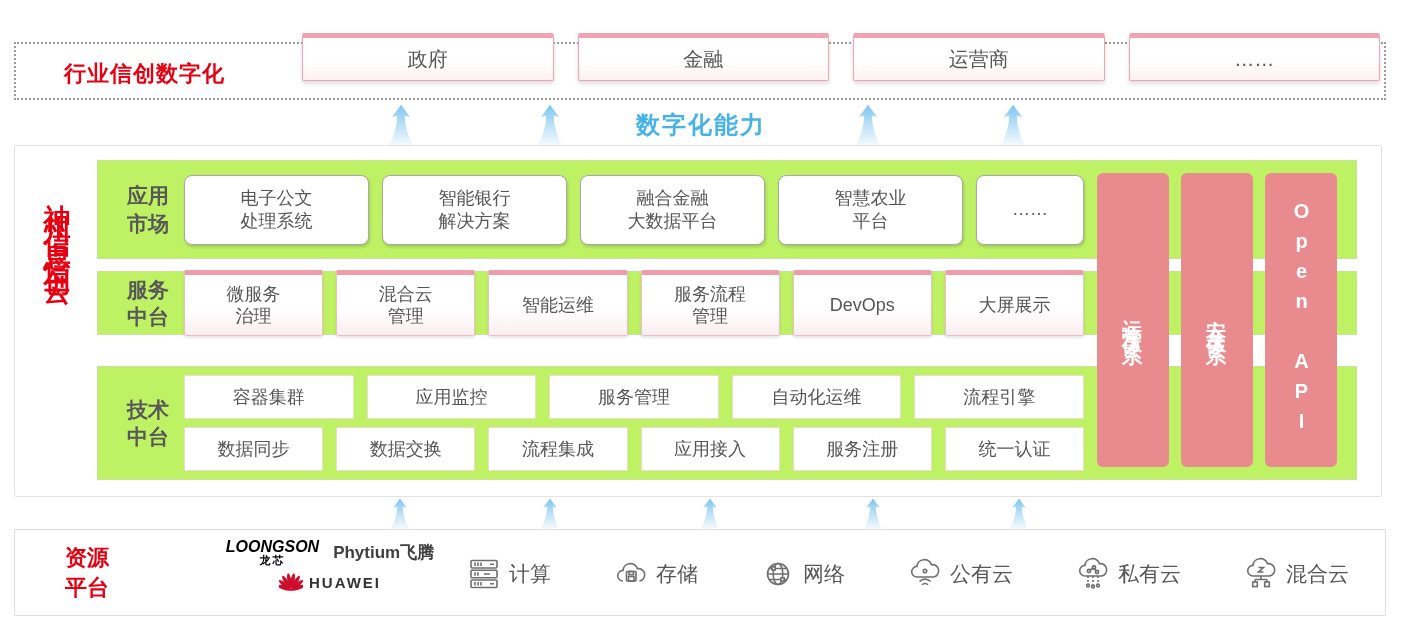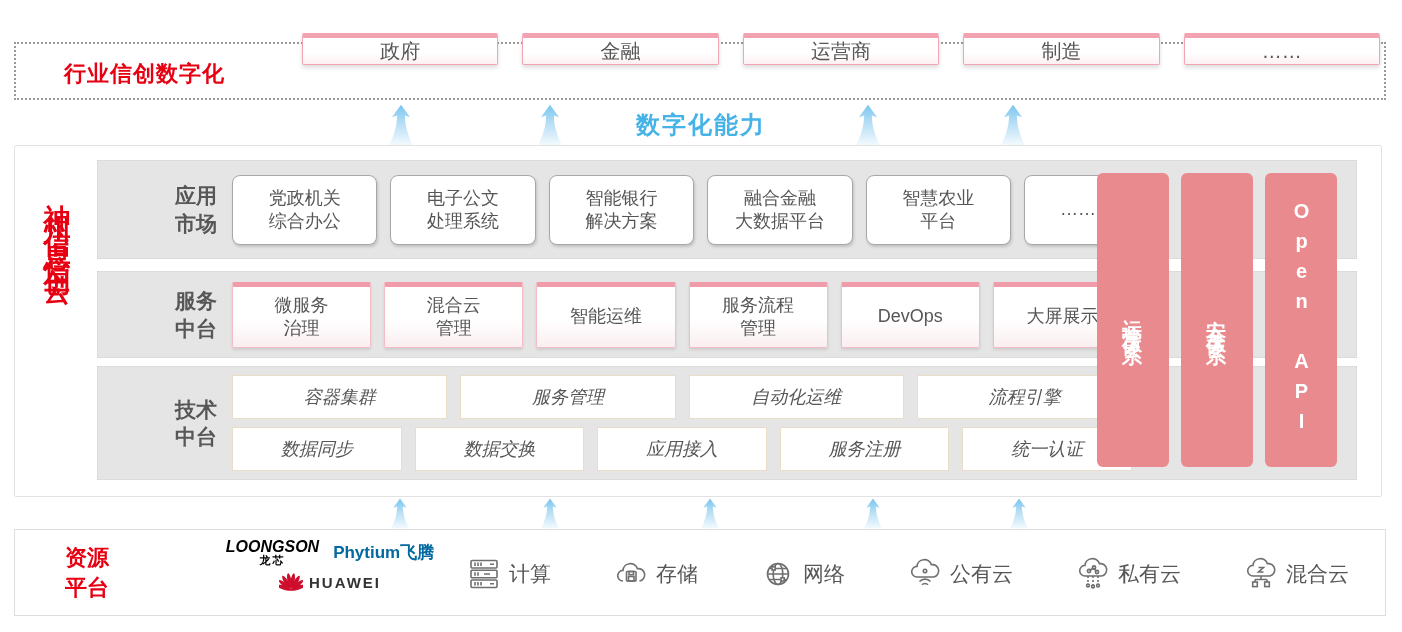--- a/index.html
+++ b/index.html
@@ -4,78 +4,78 @@
 <style>
   html,body{margin:0;padding:0;background:#fff;}
   .page{position:relative;width:1402px;height:632px;background:#fff;overflow:hidden;
         font-family:"Liberation Sans","DejaVu Sans",sans-serif;color:#565656;}
 
   
   .top-strip{position:absolute;left:14px;top:42px;width:1372px;height:58px;
              border:2px dotted #9a9a9a;box-sizing:border-box;}
   .top-label{position:absolute;left:48px;top:15px;color:#e60012;font-weight:bold;
              font-size:22px;letter-spacing:1px;}
-  .industry-boxes{position:absolute;left:286px;top:-11px;width:1078px;height:32px;
+  .industry-boxes{position:absolute;left:286px;top:-11px;width:1078px;height:48px;
                   display:flex;gap:24px;}
   .ibox{flex:1;background:linear-gradient(180deg,#ffffff 55%,#fdf0f2);
         border:1px solid #f0a5b4;border-top:5px solid #f2a2b1;border-radius:2px;
         box-shadow:0 3px 4px rgba(0,0,0,.13);
         display:flex;align-items:center;justify-content:center;
         font-size:20px;color:#565656;}
 
   
   .cap-strip{position:absolute;left:0;top:102px;width:1402px;height:44px;}
   .cap-label{position:absolute;left:601px;top:7px;width:200px;text-align:center;
              color:#45b2e8;font-size:24px;font-weight:bold;letter-spacing:2px;}
   .arrow{position:absolute;}
 
   
   .main-panel{position:absolute;left:14px;top:145px;width:1368px;height:352px;
               background:#fff;border:1px solid #e2e2e2;border-radius:2px;box-sizing:border-box;}
   .main-title{position:absolute;left:24px;top:36px;writing-mode:vertical-rl;text-orientation:upright;
               color:#e60012;font-size:27px;font-weight:bold;letter-spacing:13px;}
-  .band{position:absolute;left:82px;width:1260px;background:#e5e5e5;
+  .band{position:absolute;left:82px;width:1260px;background:#bef264;
         border:1px dotted #d2d2d2;box-sizing:border-box;
-        display:flex;align-items:center;padding-left:48px;}
+        display:flex;align-items:center;}
   .band-app{top:14px;height:99px;}
-  .band-svc{top:125px;height:87px;}
+  .band-svc{top:125px;height:64px;}
   .band-tech{top:220px;height:114px;}
   .row-label{width:68px;margin-left:16px;font-size:21px;font-weight:bold;color:#575757;
              white-space:pre-line;line-height:1.3;text-align:center;flex:0 0 auto;}
   .boxes{display:flex;gap:13px;width:900px;margin-left:2px;}
   .btxt{white-space:pre-line;text-align:center;line-height:1.25;}
   .abox{flex:1;height:68px;background:#fff;border:1px solid #a8a8a8;border-radius:8px;
         box-shadow:1px 2px 3px rgba(0,0,0,.16);
         display:flex;align-items:center;justify-content:center;font-size:18px;}
   .abox-dots{flex:0 0 106px;}
   .sbox{flex:1;height:60px;background:linear-gradient(180deg,#ffffff 55%,#faeef0);
         border:1px solid #f4bcc7;border-top:5px solid #f09cab;border-radius:2px;
         box-shadow:0 2px 3px rgba(0,0,0,.10);
         display:flex;align-items:center;justify-content:center;font-size:18px;}
   .tech-rows{width:900px;display:flex;flex-direction:column;gap:8px;margin-left:2px;}
   .trow{display:flex;gap:13px;}
   .tbox{flex:1;height:42px;background:#fff;border:1px solid #e9dcc9;
-        display:flex;align-items:center;justify-content:center;font-size:18px;font-style:italic;}
+        display:flex;align-items:center;justify-content:center;font-size:18px;}
   .pillar{position:absolute;top:27px;width:72px;height:294px;background:#e98b8e;border-radius:6px;
           display:flex;align-items:center;justify-content:center;
           writing-mode:vertical-rl;text-orientation:upright;
           color:#fff;font-weight:bold;font-size:20px;letter-spacing:8px;}
   .pillar-1{left:1082px}.pillar-2{left:1166px}.pillar-3{left:1250px}
 
   
   .bottom-panel{position:absolute;left:14px;top:529px;width:1372px;height:87px;
                 border:1px solid #dedede;box-sizing:border-box;background:#fff;}
   .res-label{position:absolute;left:50px;top:13px;color:#e60012;font-weight:bold;font-size:22px;
              white-space:pre-line;line-height:1.35;}
   .vendors{position:absolute;left:190px;top:9px;width:250px;}
   .vendor-row1{display:flex;align-items:flex-start;justify-content:center;gap:14px;}
   .loongson{color:#000000;font-style:italic;font-weight:bold;font-size:16px;line-height:1;
             text-align:center;}
   .loongson small{display:block;font-size:11px;font-style:normal;letter-spacing:2px;}
-  .phytium{color:#0369a1;font-weight:bold;font-size:17px;margin-top:2px;}
+  .phytium{color:#404040;font-weight:bold;font-size:17px;margin-top:2px;}
   .huawei{display:flex;align-items:center;justify-content:center;gap:6px;margin-top:5px;}
   .huawei-text{color:#333;font-weight:bold;font-size:15px;letter-spacing:2px;}
   .res-items{position:absolute;left:452px;right:36px;top:0;height:87px;
              display:flex;align-items:center;justify-content:space-between;}
   .res-item{display:flex;align-items:center;gap:8px;font-size:21px;color:#575757;}
   .res-item svg{display:block;}
 </style>
 </head>
 <body>
 
@@ -95,23 +95,20 @@
     <div class="top-label">行业信创数字化</div>
     <div class="industry-boxes">
       <div class="ibox">
           <span class="btxt">政府</span>
         </div>
       <div class="ibox">
           <span class="btxt">金融</span>
         </div>
       <div class="ibox">
           <span class="btxt">运营商</span>
-        </div>
-      <div class="ibox">
-          <span class="btxt">制造</span>
         </div>
       <div class="ibox">
           <span class="btxt">……</span>
         </div>
     </div>
   </div>
 
   <div class="cap-strip">
     <svg class="arrow" style="left:382px;top:2px" width="38" height="42" viewBox="0 0 40 60">
         <path fill="url(#ag)" d="M20 1 L33 19 L25.5 16.5 C25.5 31 30.5 46 37 59 L3 59 C9.5 46 14.5 31 14.5 16.5 L7 19 Z"></path>
@@ -129,24 +126,20 @@
   </div>
 
   <div class="main-panel">
     <div class="main-title">神州信息信创云</div>
 
     <div class="band band-app">
       <div class="row-label">应用
 市场</div>
       <div class="boxes">
         <div class="abox">
-            <span class="btxt">党政机关
-综合办公</span>
-          </div>
-        <div class="abox">
             <span class="btxt">电子公文
 处理系统</span>
           </div>
         <div class="abox">
             <span class="btxt">智能银行
 解决方案</span>
           </div>
         <div class="abox">
             <span class="btxt">融合金融
 大数据平台</span>
@@ -191,35 +184,41 @@
 
     <div class="band band-tech">
       <div class="row-label">技术
 中台</div>
       <div class="tech-rows">
         <div class="trow">
           <div class="tbox">
               <span class="btxt">容器集群</span>
             </div>
           <div class="tbox">
+              <span class="btxt">应用监控</span>
+            </div>
+          <div class="tbox">
               <span class="btxt">服务管理</span>
             </div>
           <div class="tbox">
               <span class="btxt">自动化运维</span>
             </div>
           <div class="tbox">
               <span class="btxt">流程引擎</span>
             </div>
         </div>
         <div class="trow">
           <div class="tbox">
               <span class="btxt">数据同步</span>
             </div>
           <div class="tbox">
               <span class="btxt">数据交换</span>
+            </div>
+          <div class="tbox">
+              <span class="btxt">流程集成</span>
             </div>
           <div class="tbox">
               <span class="btxt">应用接入</span>
             </div>
           <div class="tbox">
               <span class="btxt">服务注册</span>
             </div>
           <div class="tbox">
               <span class="btxt">统一认证</span>
             </div>

